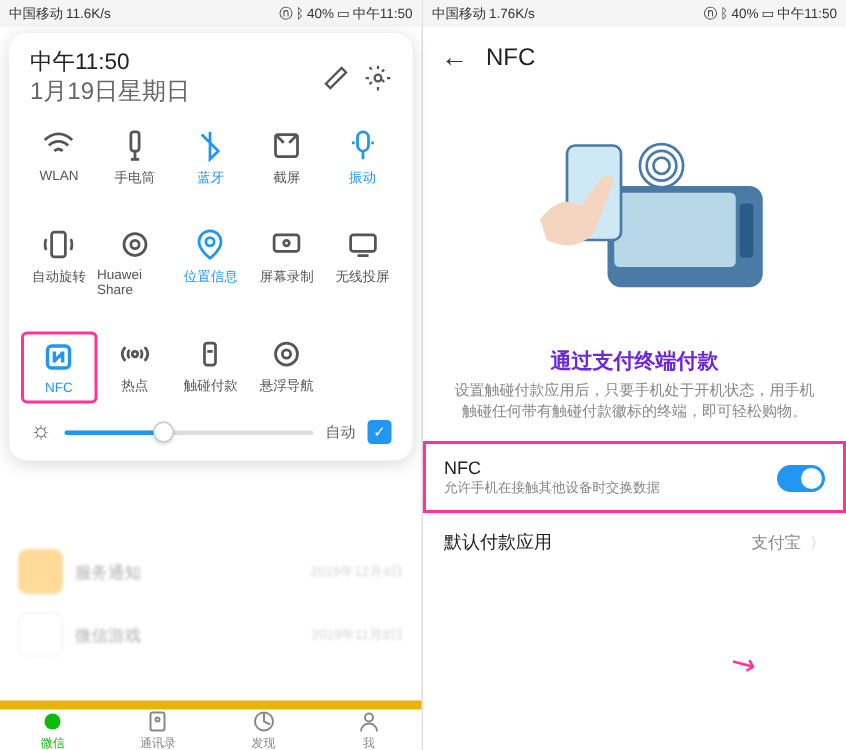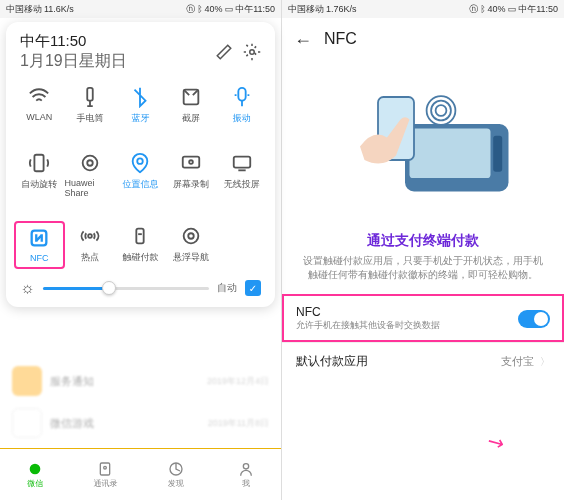--- a/index.html
+++ b/index.html
@@ -33,21 +33,21 @@
 .auto-check { width: 16px; height: 16px; background: #2196f3; border-radius: 3px; display: flex; align-items: center; justify-content: center; color: #fff; font-size: 10px; }
 
 .blurred-bg { position: absolute; top: 360px; left: 6px; right: 6px; bottom: 40px; opacity: .4; filter: blur(1px); }
 .blurred-item { display: flex; align-items: center; gap: 8px; padding: 6px; }
 .blurred-icon { width: 30px; height: 30px; background: #ffa500; border-radius: 6px; }
 .blurred-icon.c2 { background: #fff; border: 1px solid #ddd; }
 .blurred-text .t1 { font-size: 11px; color: #333; font-weight: 500; }
 .blurred-text .t2 { font-size: 9px; color: #999; }
 .blurred-date { margin-left: auto; font-size: 9px; color: #999; }
 
-.bottom-nav { position: absolute; bottom: 0; left: 0; right: 0; height: 52px; display: flex; background: rgba(255,255,255,.85); border-top: 1px solid #eab308; }
+.bottom-nav { position: absolute; bottom: 0; left: 0; right: 0; height: 33px; display: flex; background: rgba(255,255,255,.85); border-top: 6px solid #eab308; }
 .nav-item { flex: 1; display: flex; flex-direction: column; align-items: center; justify-content: center; gap: 1px; }
 .nav-icon { width: 16px; height: 16px; color: #888; }
 .nav-item.active .nav-icon { color: #0abb07; }
 .nav-label { font-size: 8px; color: #888; }
 .nav-item.active .nav-label { color: #0abb07; }
 
 
 .settings-header { display: flex; align-items: center; gap: 12px; padding: 10px 12px; }
 .back-arrow { font-size: 18px; color: #333; }
 .header-title { font-size: 16px; font-weight: 500; color: #222; }

